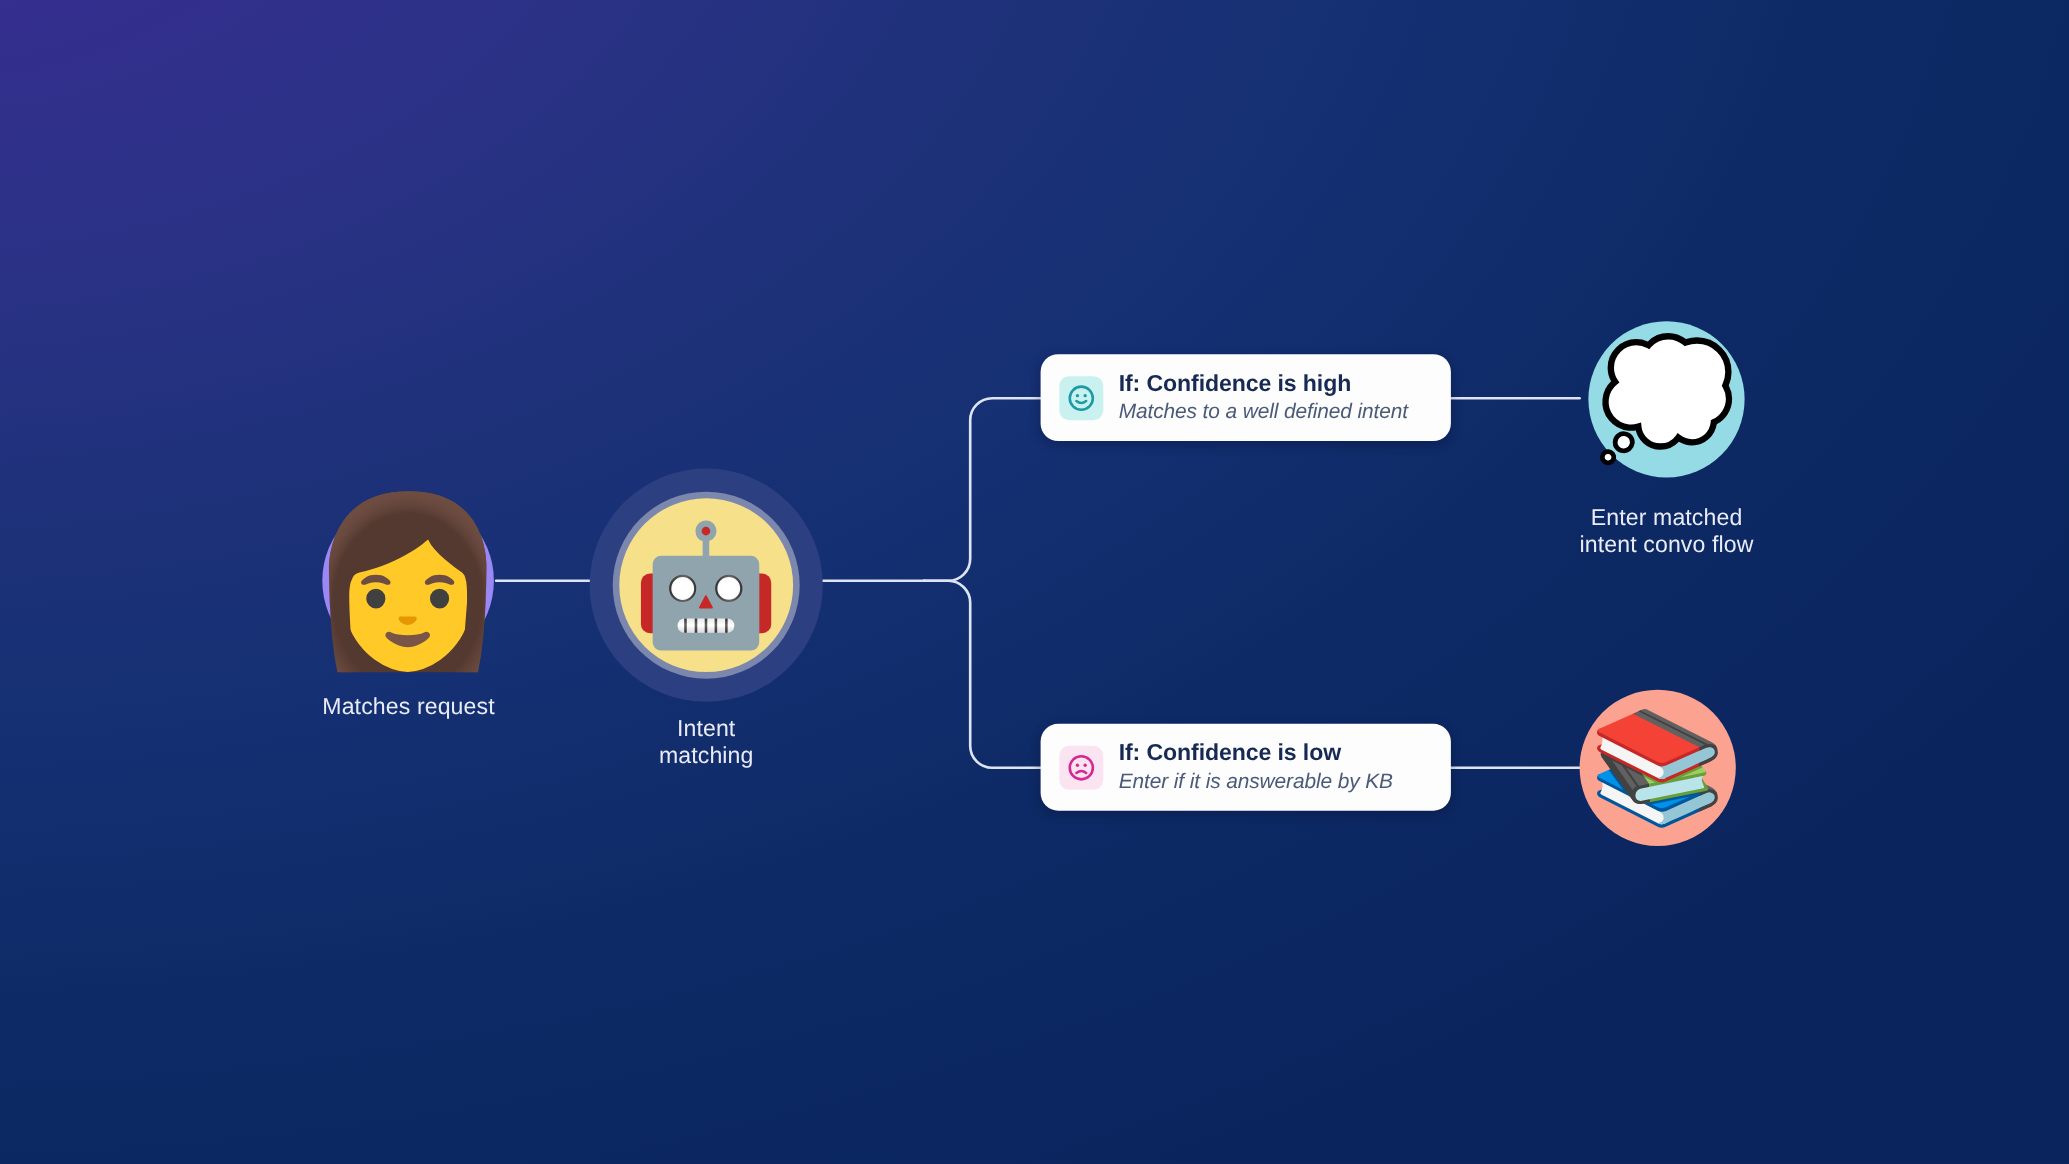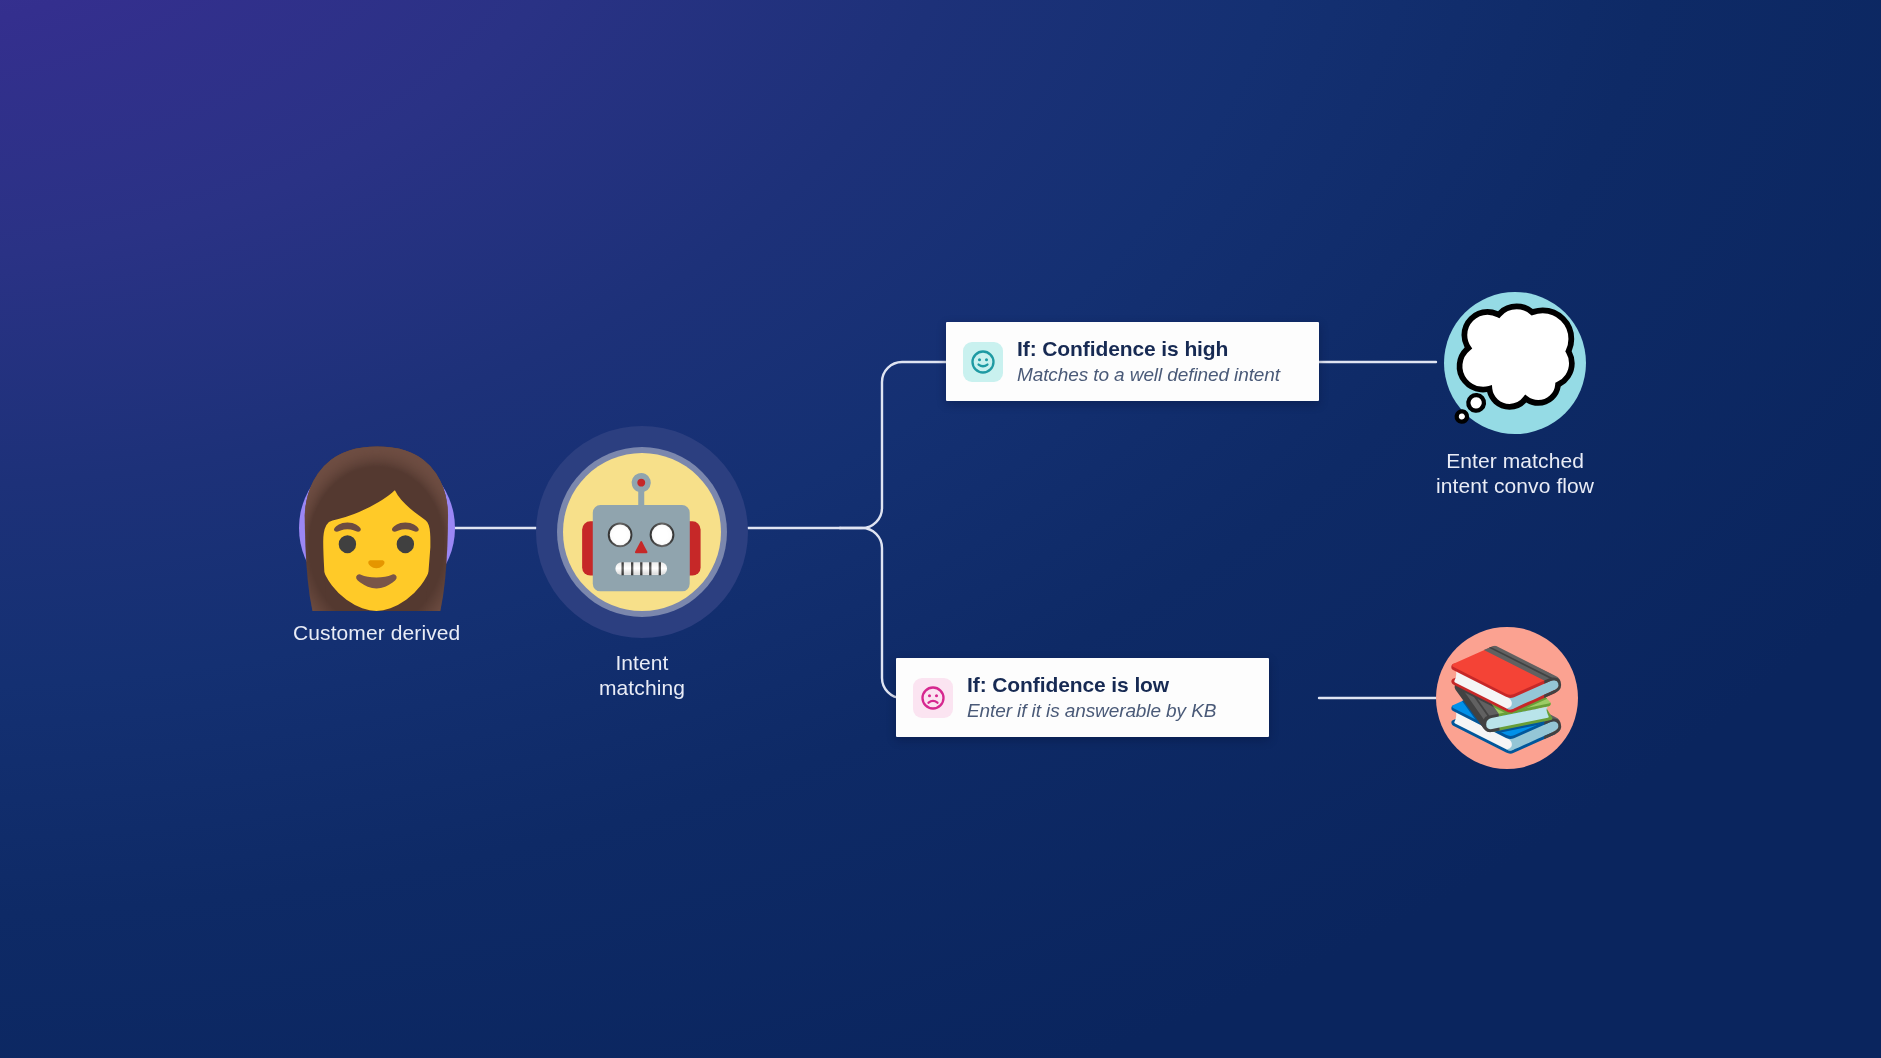--- a/index.html
+++ b/index.html
@@ -19,21 +19,21 @@
   #wires { position:absolute; inset:0; width:1881px; height:1058px; pointer-events:none; }
 
   .node { position:absolute; display:flex; flex-direction:column; align-items:center; }
   .circle {
     border-radius:50%;
     display:flex; align-items:center; justify-content:center;
     position:relative;
   }
   .emoji { line-height:1; display:block; }
   .node-label {
-    margin-top:14px;
+    margin-top:24px;
     color:#e9ecf6;
     font-size:21px;
     line-height:25px;
     text-align:center;
     font-weight:400;
     letter-spacing:.1px;
     white-space:pre-line;
   }
 
   
@@ -62,21 +62,21 @@
   #node-cloud .circle { width:142px; height:142px; background:#95dbe5; }
   #node-cloud .emoji { font-size:104px; }
   #node-books { left:1436px; top:627px; }
   #node-books .circle { width:142px; height:142px; background:#fba291; }
   #node-books .emoji { font-size:100px; }
 
   
   .card {
     position:absolute;
     background:#fdfdfd;
-    border-radius:1px;
+    border-radius:16px;
     box-shadow:0 3px 10px rgba(3,10,40,.30);
     display:flex; align-items:center;
     padding:0 22px 0 17px;
     height:79px;
     width:373px;
   }
   .card-icon {
     width:40px; height:40px;
     border-radius:9px;
     flex:0 0 auto;
@@ -87,21 +87,21 @@
   .card-text { display:flex; flex-direction:column; justify-content:center; }
   .card-title {
     font-size:21px; font-weight:700; color:#172a53;
     line-height:26px; letter-spacing:-.1px;
   }
   .card-sub {
     font-size:19px; font-weight:400; color:#4a5a78;
     line-height:25px; letter-spacing:-.1px;font-style:italic;
   }
   #card-high { left:946px; top:322px; }
-  #card-low  { left:896px; top:658px; }
+  #card-low  { left:946px; top:658px; }
 </style>
 </head>
 <body>
 
 <div id="canvas">
 
   <svg id="wires" viewBox="0 0 1881 1058" xmlns="http://www.w3.org/2000/svg">
     <g fill="none" stroke="#dfe4f2" stroke-width="2.4" stroke-linecap="round">
       <line x1="451" y1="528" x2="536" y2="528"></line>
       <line x1="748" y1="528" x2="840" y2="528"></line>
@@ -109,21 +109,21 @@
       <path d="M840 528 H 862 A 20 20 0 0 1 882 548 V 678 A 20 20 0 0 0 902 698 H 946"></path>
       <line x1="1319" y1="362" x2="1436" y2="362"></line>
       <line x1="1319" y1="698" x2="1436" y2="698"></line>
     </g>
   </svg>
 
   <div class="node" id="node-customer">
     <div class="circle">
       <span class="emoji">👩</span>
     </div>
-    <div class="node-label">Customer derived</div>
+    <div class="node-label">Matches request</div>
   </div>
 
   <div class="node" id="node-robot">
     <div class="halo">
       <div class="halo2">
         <div class="circle">
           <span class="emoji">🤖</span>
         </div>
       </div>
     </div>

